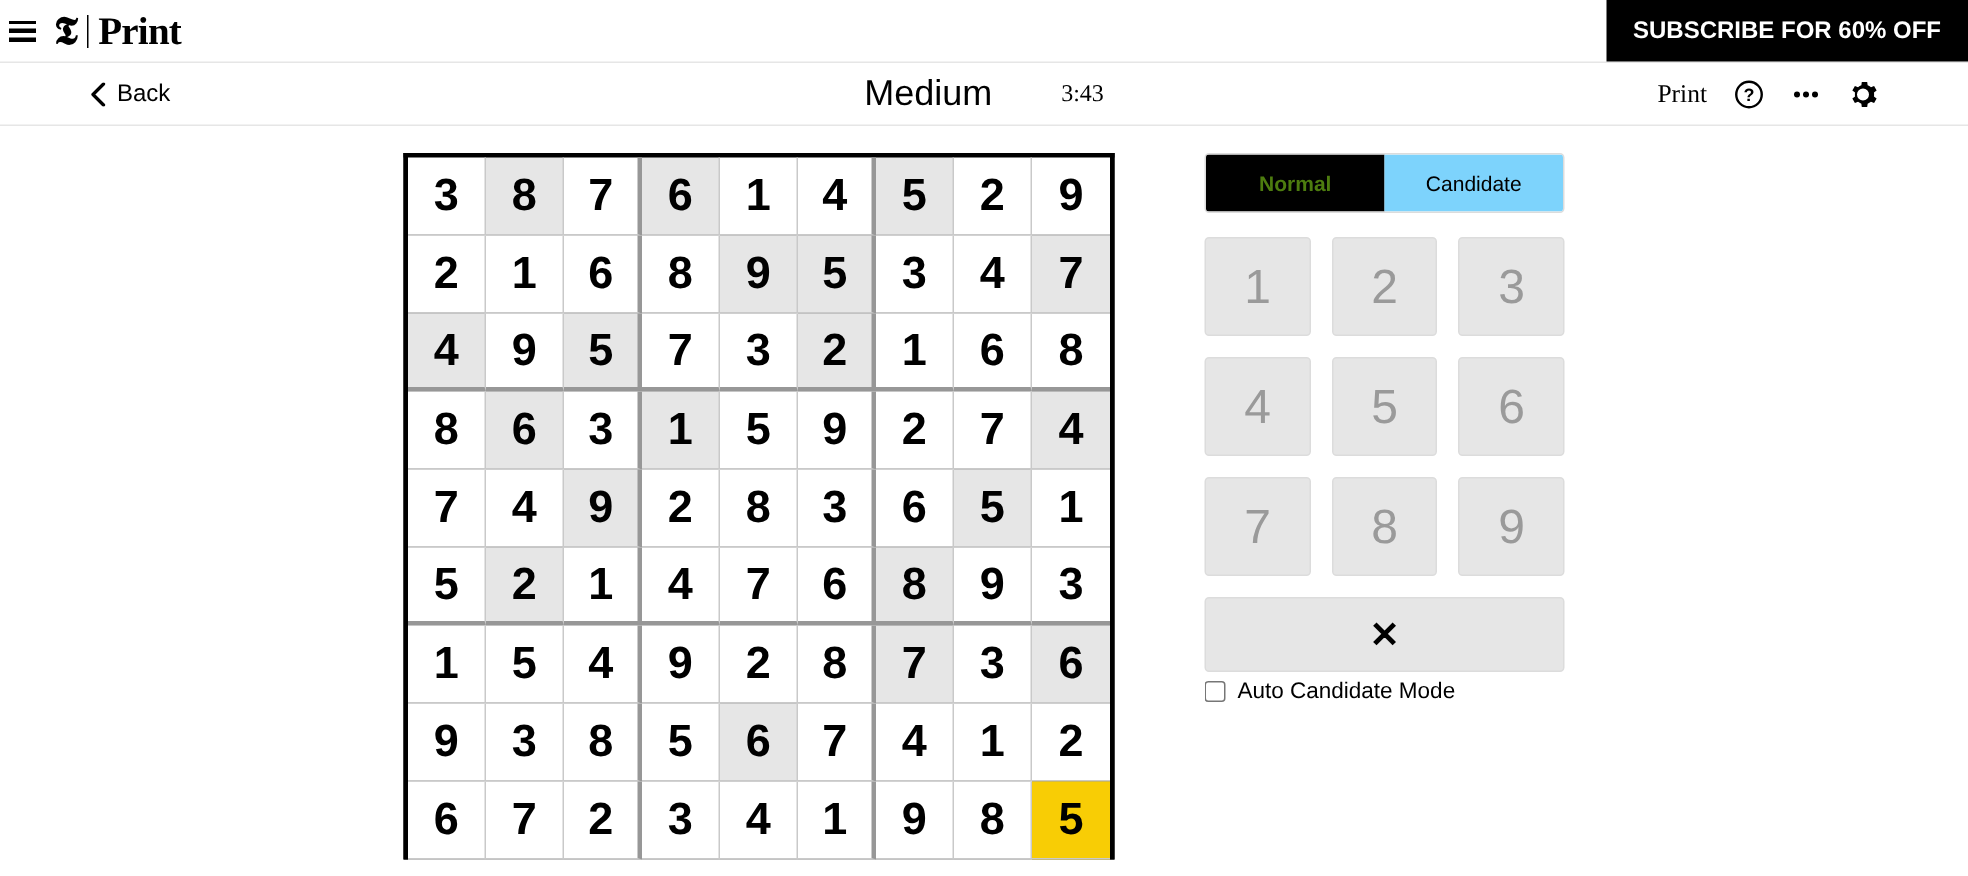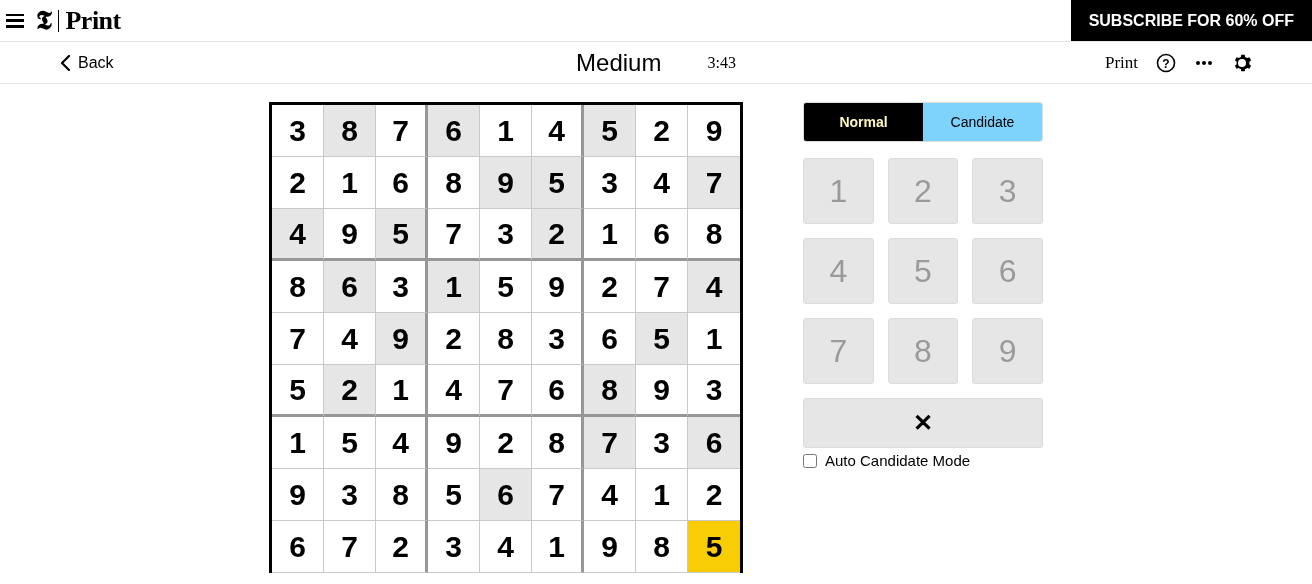--- a/index.html
+++ b/index.html
@@ -34,21 +34,21 @@
   .cell.given{background:#e6e6e6;}
   .cell.selected{background:#f8cd05;}
   
   .cell.col3,.cell.col6{border-right:3px solid #979797;}
   .cell.col9{border-right:none;}
   .cell.row3,.cell.row6{border-bottom:3px solid #979797;}
   
   .controls{width:240px;}
   .mode-toggle{display:flex;width:100%;border:1px solid #dcdcdc;border-radius:3px;overflow:hidden;margin-bottom:16px;}
   .mode-btn{flex:1;height:38px;display:flex;align-items:center;justify-content:center;font-size:14px;cursor:pointer;background:#7dd3fc;}
-  .mode-btn.active{background:#000;color:#fef9c3;font-weight:700;}
+  .mode-btn.active{background:#000;color:#4d7c0f;font-weight:700;}
   .keypad{display:grid;grid-template-columns:repeat(3,1fr);gap:14px;}
   .key{height:66px;background:#e6e6e6;border:1px solid #dcdcdc;border-radius:3px;display:flex;align-items:center;justify-content:center;font-size:32px;color:#9a9a9a;font-family:Arial,Helvetica,sans-serif;cursor:pointer;font-weight:400;}
   .key-x{grid-column:1 / span 3;height:50px;font-size:24px;}
   .auto-row{display:flex;align-items:center;gap:8px;margin-top:4px;font-size:15px;}
   .auto-row input{width:14px;height:14px;cursor:pointer;}
   .auto-row label{cursor:pointer;}
 </style>
 </head>
 <body>
 

